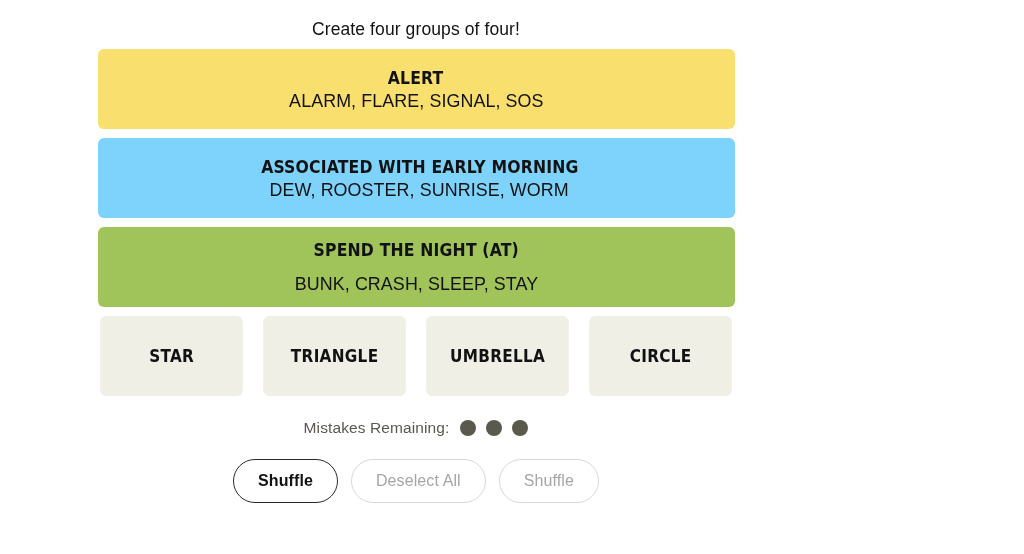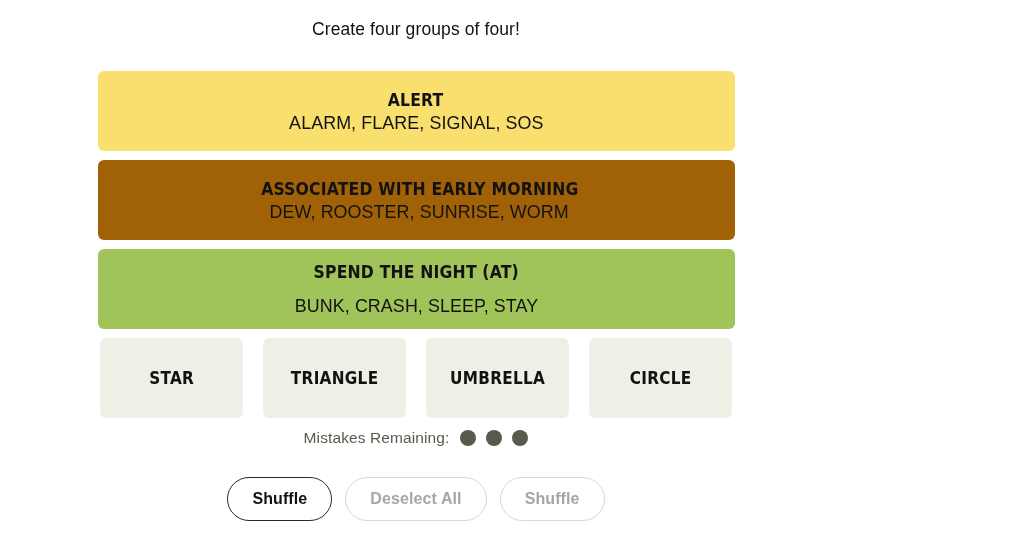--- a/index.html
+++ b/index.html
@@ -27,21 +27,21 @@
     margin-top: 18px;
     font-size: 17.5px;
     color: #121212;
     letter-spacing: 0.1px;
     text-align: center;
     line-height: 22px;
   }
 
   
   .board {
-    margin-top: 31px;
+    margin-top: 9px;
     width: 637px;
     display: flex;
     flex-direction: column;
     gap: 9px;
     justify-content: space-between;
   }
 
   
   .solved-row {
     height: 80px;
@@ -88,21 +88,21 @@
     letter-spacing: 0.3px;
     color: #121212;
     text-transform: uppercase;
     cursor: pointer;
     user-select: none;
     transform: scaleX(0.97);
   }
 
   
   .mistakes {
-    margin-top: 11px;
+    margin-top: 23px;
     display: flex;
     align-items: center;
     gap: 11px;
   }
   .mistakes-label {
     font-size: 15.5px;
     color: #5a594e;
     letter-spacing: 0.1px;
   }
   .dots {
@@ -128,49 +128,48 @@
     padding: 0 24px;
     border-radius: 22px;
     background: #ffffff;
     display: flex;
     align-items: center;
     justify-content: center;
     font-size: 16px;
     letter-spacing: 0.1px;
     cursor: pointer;
     white-space: nowrap;
-    margin-top: 8px;
   }
   .btn.active {
     border: 1.6px solid #2a2a2a;
     color: #121212;
     font-weight: 700;
   }
   .btn.disabled {
     border: 1.3px solid #d8d8d8;
     color: #a6a6a6;
-    font-weight: 700;
+    font-weight: 400;
     cursor: default;
   }
 </style>
 </head>
 <body style="background: rgb(255, 255, 255);">
 
 <div id="app">
 
   <div class="page-title">Create four groups of four!</div>
 
   <div class="board">
 
     <div class="solved-row" id="solved-0" style="background: rgb(249, 223, 109);">
       <div class="solved-title">ALERT</div>
       <div class="solved-words">ALARM, FLARE, SIGNAL, SOS</div>
     </div>
 
-    <div class="solved-row" id="solved-1" style="background: #a16207; padding-left: 7px;">
+    <div class="solved-row" id="solved-1" style="background: #7dd3fc; padding-left: 7px;">
       <div class="solved-title">ASSOCIATED WITH EARLY MORNING</div>
       <div class="solved-words">DEW, ROOSTER, SUNRISE, WORM</div>
     </div>
 
     <div class="solved-row" id="solved-2" style="background: rgb(160, 195, 90); gap: 13px;">
       <div class="solved-title">SPEND THE NIGHT (AT)</div>
       <div class="solved-words">BUNK, CRASH, SLEEP, STAY</div>
     </div>
 
     <div class="tiles-row">

